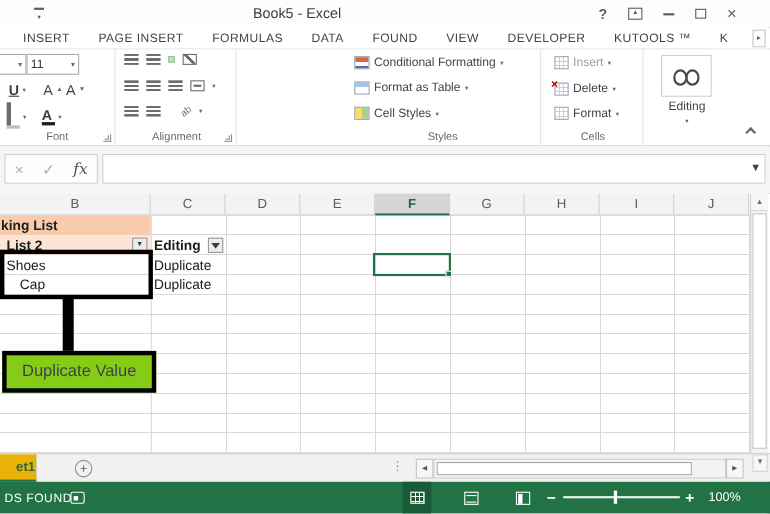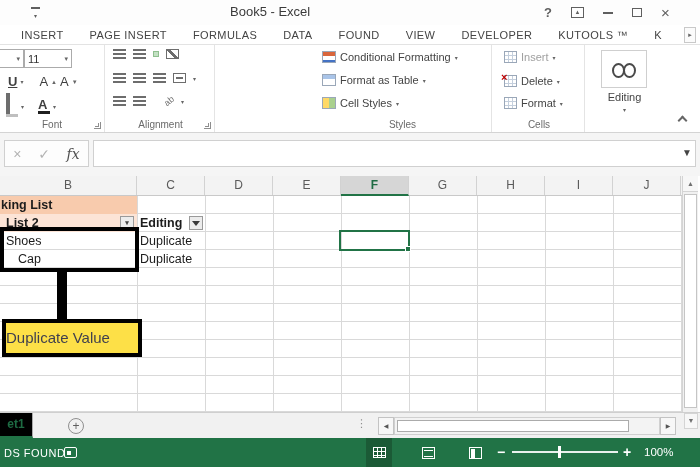--- a/index.html
+++ b/index.html
@@ -91,31 +91,31 @@
     background:repeating-linear-gradient(to bottom,transparent 0 17px,#d9d9d9 17px 18px)}
   .cell{position:absolute;height:18px;line-height:18px;font-size:12.5px;color:#1c1c1c;overflow:hidden;white-space:nowrap}
   .fbtn{position:absolute;top:2px;width:14px;height:14px;background:#ececec;border:1px solid #9a9a9a;
     display:flex;align-items:center;justify-content:center}
   .fbtn .da{font-size:7px;color:#444}
   .funnel{width:0;height:0;border-left:4px solid transparent;border-right:4px solid transparent;border-top:5px solid #3a3a3a}
   .sel-cell{position:absolute;left:339px;top:54px;width:71px;height:21px;border:2px solid #217346}
   .handle{position:absolute;right:-3px;bottom:-3px;width:6px;height:6px;background:#217346;border:1px solid #fff}
   .blackbox{position:absolute;left:0;top:51px;width:139px;height:45px;border:4px solid #000}
   .connector{position:absolute;left:57px;top:95px;width:10px;height:48px;background:#000}
-  .dupbox{position:absolute;left:2px;top:143px;width:140px;height:38px;border:4px solid #000;background:#fde047;
-    font-size:15px;color:#3f3f4e;line-height:29px}
+  .dupbox{position:absolute;left:2px;top:143px;width:140px;height:38px;border:4px solid #000;background:#84cc16;
+    font-size:15px;color:#3f3f4e;text-align:center;line-height:29px}
   .vscroll{position:absolute;right:2px;top:0;width:16px;height:236px;background:#f1f1f1;border-left:1px solid #d4d4d4}
   .vs-up{position:absolute;left:0;top:0;width:15px;height:16px;background:#f7f7f7;border-bottom:1px solid #d4d4d4;
     text-align:center;font-size:7px;color:#707070;line-height:15px}
   .vs-thumb{position:absolute;left:1px;top:18px;width:13px;height:214px;background:#fff;border:1px solid #c5c5c5}
 
   
   .sheetbar{position:absolute;left:0;top:412px;width:100%;height:26px;background:#f1f1f1;border-top:1px solid #cfcfcf}
-  .stab{position:absolute;left:0;top:0;width:33px;height:25px;background:#000000;border-right:1px solid #ababab;
-    border-bottom:2px solid #217346;color:#1e6b43;font-weight:bold;font-size:12px;text-align:center;line-height:23px}
+  .stab{position:absolute;left:0;top:0;width:33px;height:25px;background:#eab308;border-right:1px solid #ababab;
+    border-bottom:2px solid #217346;color:#1e6b43;font-weight:bold;font-size:12px;text-align:right;line-height:23px}
   .addsheet{position:absolute;left:68px;top:5px;width:16px;height:16px;border:1px solid #8f8f8f;border-radius:50%;
     color:#5f5f5f;font-size:12px;text-align:center;line-height:14px}
   .dots{position:absolute;left:356px;top:4px;color:#8f8f8f;font-size:11px}
   .hs-btn{position:absolute;top:4px;width:16px;height:18px;border:1px solid #c3c3c3;background:#f7f7f7;
     font-size:6px;color:#555;text-align:center;line-height:16px}
   .hs-track{position:absolute;left:394px;top:4px;width:266px;height:18px;background:#f3f3f3;border:1px solid #d0d0d0}
   .hs-thumb{position:absolute;left:2px;top:2px;width:232px;height:12px;background:#fff;border:1px solid #ababab}
   .vs-down{position:absolute;left:684px;top:0;width:14px;height:16px;background:#f7f7f7;border:1px solid #d4d4d4;
     font-size:7px;color:#707070;text-align:center;line-height:14px}
 

